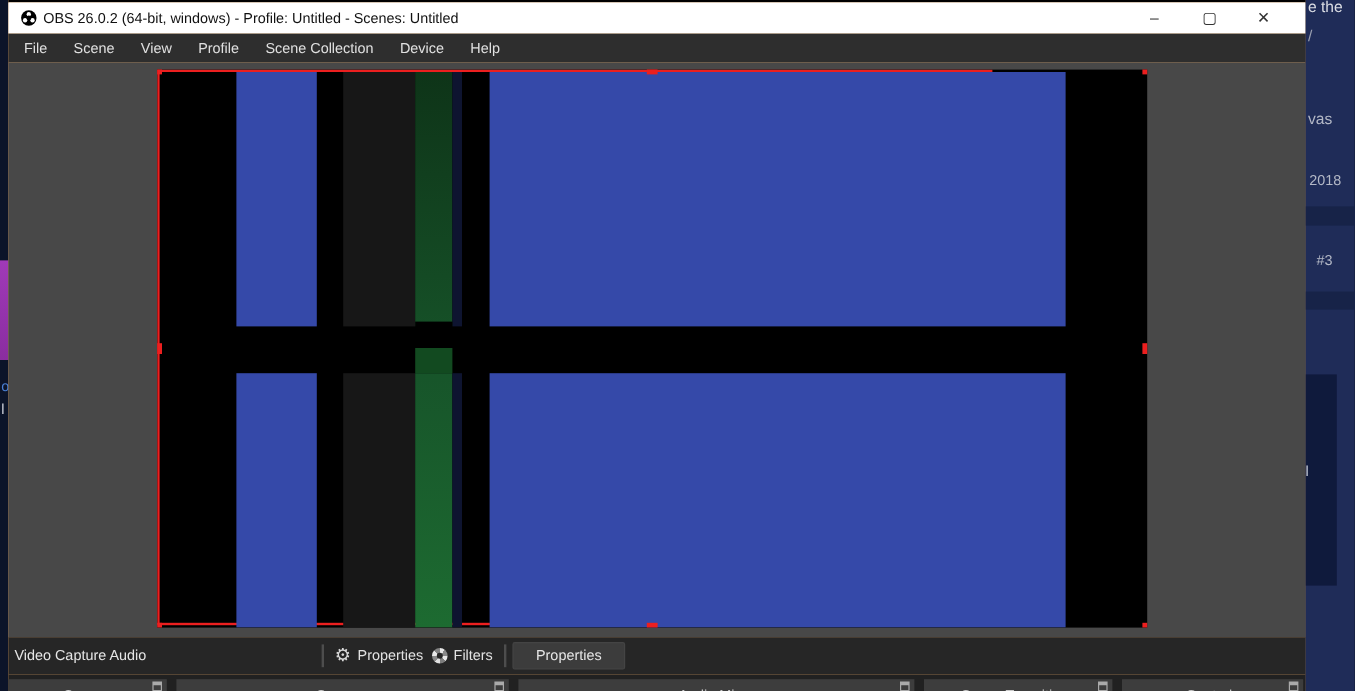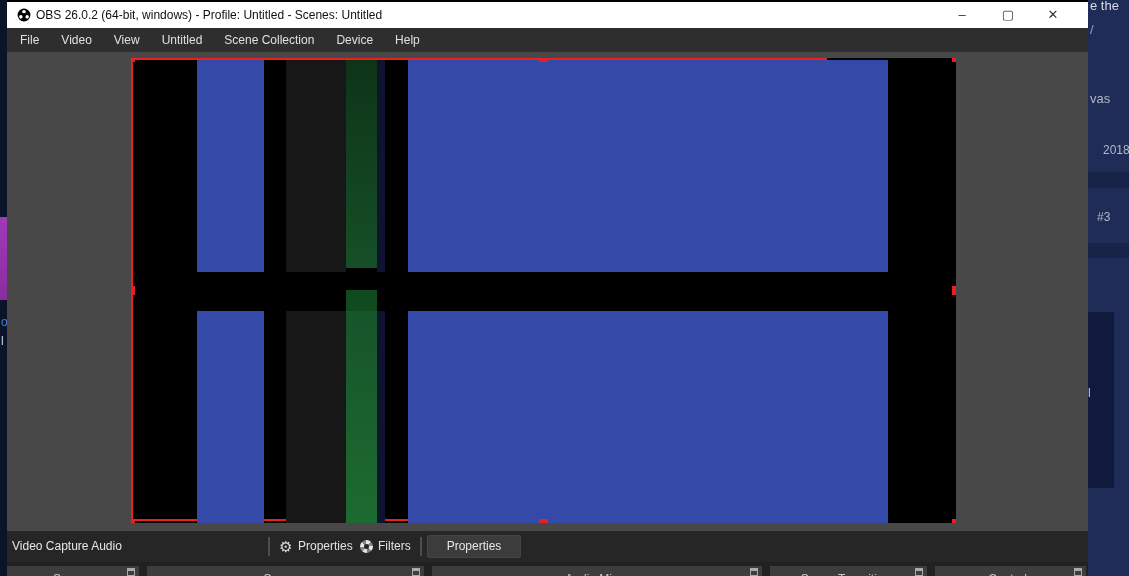--- a/index.html
+++ b/index.html
@@ -86,23 +86,23 @@
         <circle cx="12" cy="12" r="3.4" fill="#000"></circle>
       </svg>
       <div class="title abs">OBS 26.0.2 (64-bit, windows) - Profile: Untitled - Scenes: Untitled</div>
       <div class="winbtn abs" style="left:938px;">–</div>
       <div class="winbtn abs" style="left:984px;">▢</div>
       <div class="winbtn abs" style="left:1029px;">✕</div>
     </div>
 
     <div id="menubar" class="abs">
       <span class="menu-item">File</span>
-      <span class="menu-item">Video</span>
+      <span class="menu-item">Scene</span>
       <span class="menu-item">View</span>
-      <span class="menu-item">Untitled</span>
+      <span class="menu-item">Profile</span>
       <span class="menu-item">Scene Collection</span>
       <span class="menu-item">Device</span>
       <span class="menu-item">Help</span>
     </div>
 
     <div id="preview" class="abs">
       <div id="canvas" class="abs">
 
         <div class="layer" style="left:66px; top:2px; width:67px; height:463px; background:#3549a9;"></div>
         <div class="layer" style="left:155px; top:2px; width:60px; height:463px; background:#171717;"></div>
@@ -161,21 +161,21 @@
         <div class="dlabel">Controls</div>
         <div class="dicon"></div>
       </div>
     </div>
   </div>
 
   <div id="bg-right" class="abs">
     <div class="frag abs" style="left:2px; top:-2px; color:#dadde4;">e the</div>
     <div class="frag abs" style="left:2px; top:22px; color:#9aa0b0;">/</div>
     <div class="frag abs" style="left:2px; top:91px;">vas</div>
-    <div class="frag abs" style="left:15px; top:143px; font-size:12px;">2018</div>
+    <div class="frag abs" style="left:3px; top:143px; font-size:12px;">2018</div>
     <div class="band abs" style="top:172px; height:16px;"></div>
     <div class="frag abs" style="left:9px; top:210px; font-size:12px;">#3</div>
     <div class="band abs" style="top:243px; height:15px;"></div>
     <div class="card abs"></div>
     <div class="frag abs" style="left:0; top:386px; font-size:12px; color:#c9cdd9;">l</div>
   </div>
 
 </div>
 
 </body></html>

